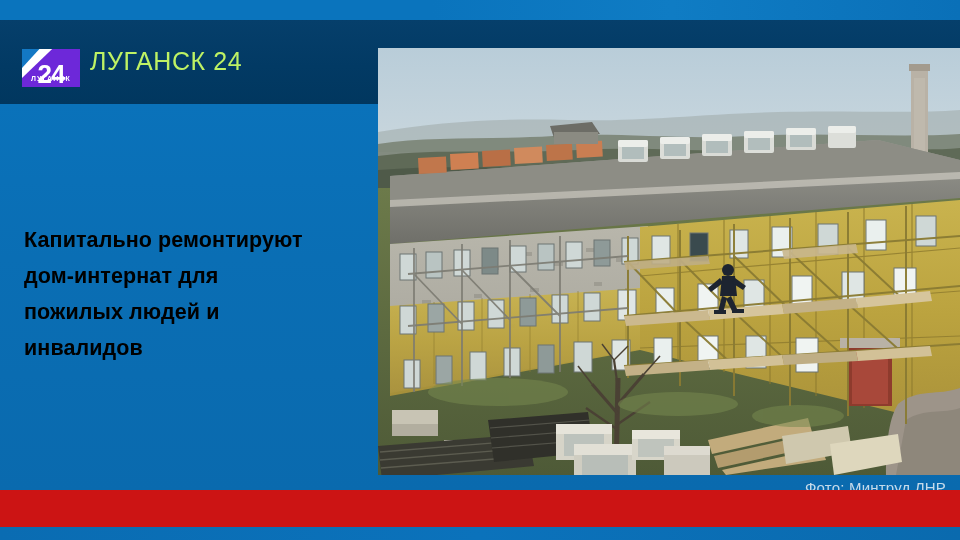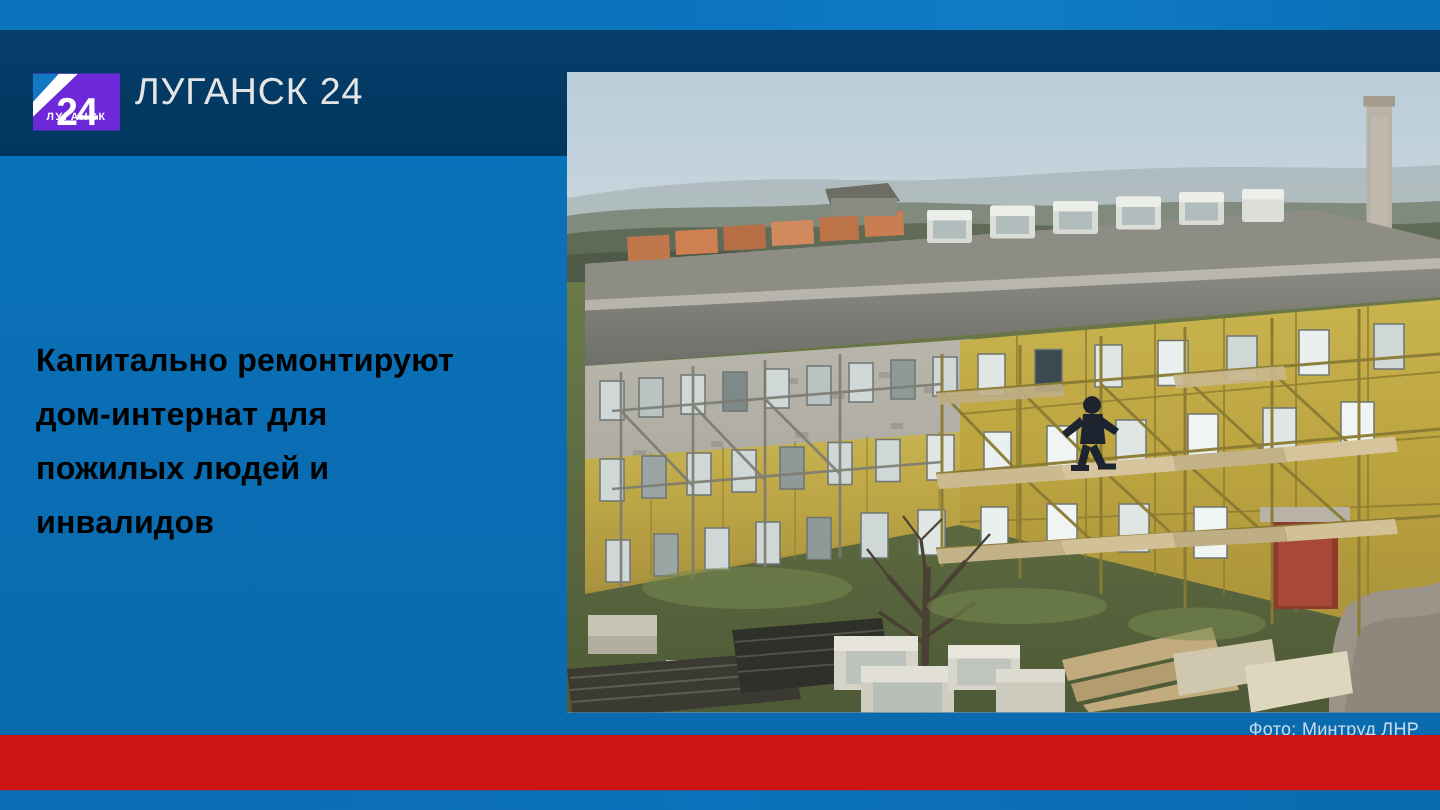--- a/index.html
+++ b/index.html
@@ -77,21 +77,21 @@
     color:#ffffff;
     font-weight:bold;
     font-size:7px;
     line-height:8px;
     letter-spacing:1.1px;
   }
 
   
   .channel-name {
     position:absolute; left:90px; top:46px;
-    color:#e5e5e5;
+    color:#bef264;
     font-size:25px;
     line-height:30px;
     letter-spacing:0.6px;
     font-weight:400;
   }
 
   
   .headline {
     position:absolute; left:24px; top:222px; width:330px;
     color:#000000;
@@ -106,21 +106,21 @@
   .photo {
     position:absolute; left:378px; top:48px; width:582px; height:427px;
     overflow:hidden;
     background:#8fa8b8;
   }
   .photo svg { display:block; width:100%; height:100%; }
 
   .photo-credit {
     position:absolute; right:14px; top:479px;
     color:#cfe0ee;
-    font-size:12px;
+    font-size:15px;
     letter-spacing:0.2px;
     opacity:.95;
   }
 </style>
 </head>
 <body>
 
 <div id="stage">
 
   <div class="top-strip"></div>

